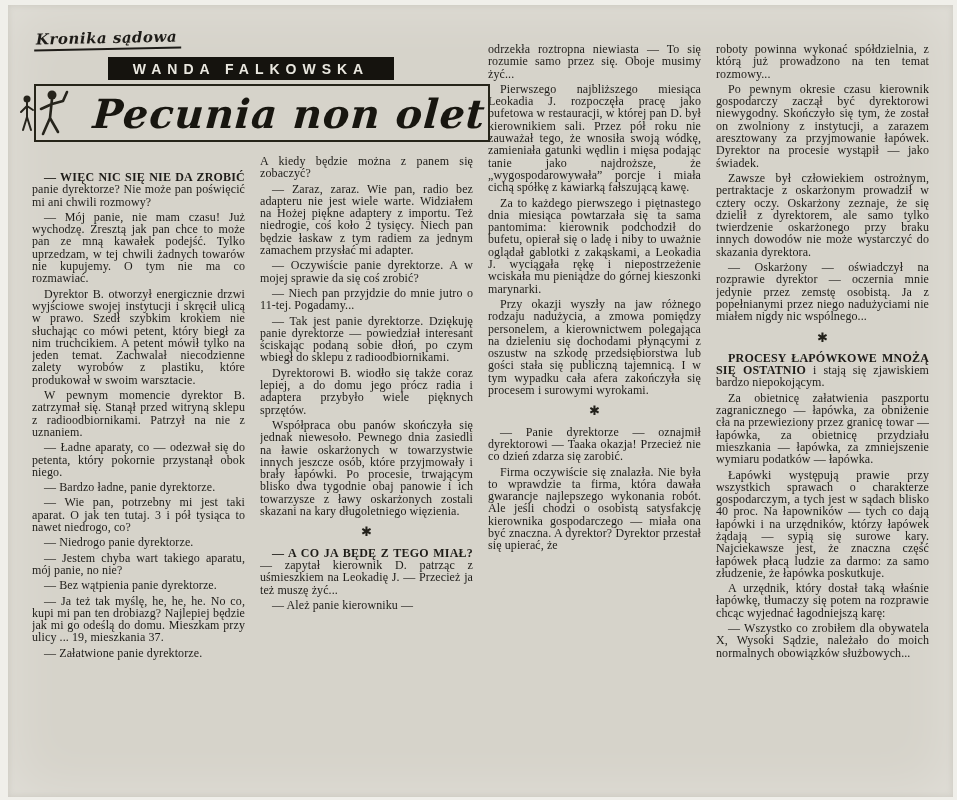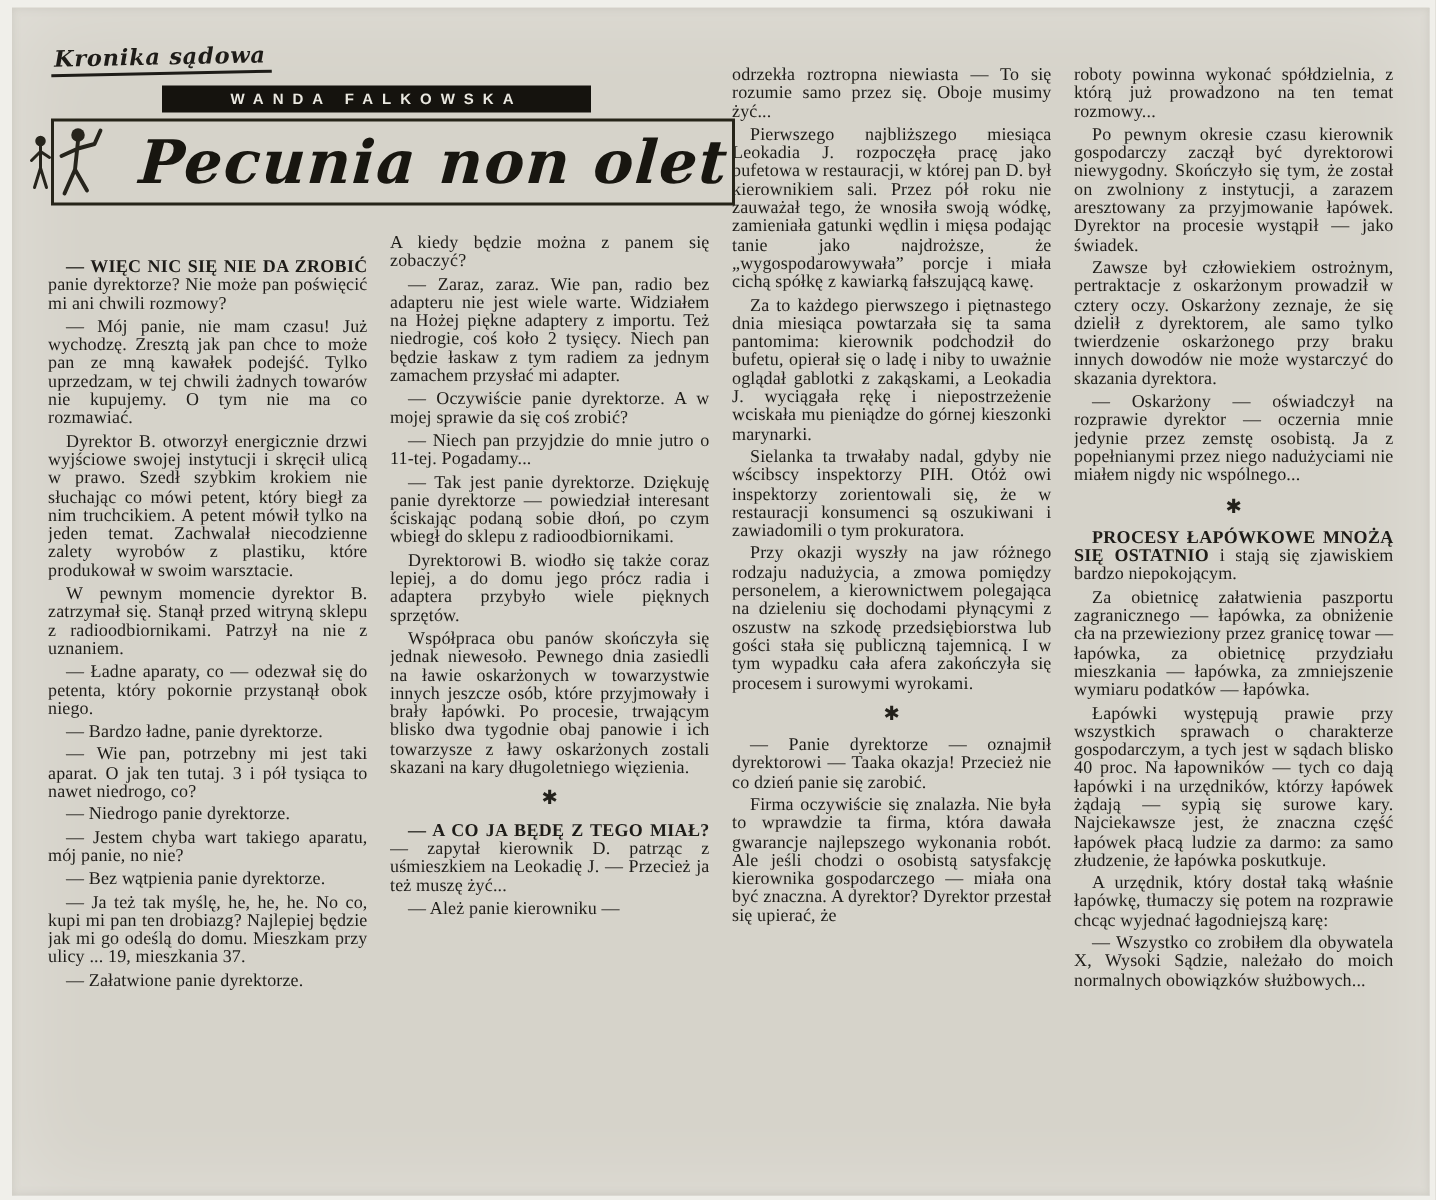--- a/index.html
+++ b/index.html
@@ -25,21 +25,21 @@
     font-size:15px; letter-spacing:.5px;
     border-bottom:2px solid var(--ink, #2a2822);
     padding:0 4px 1px 2px;
     transform:rotate(-1.2deg);
   }
   .author-bar {
     margin:7px 0 0 74px;
     width:286px; padding:4px 0 3px;
     background:var(--bar, #15130e); color:#e9e7df;
     font-family:"Liberation Sans", sans-serif;
-    font-weight:bold; font-size:10px;
+    font-weight:bold; font-size:14px;
     letter-spacing:6px; text-align:center;
   }
   .title-box {
     margin-top:4px; height:58px;
     border:2px solid #262419;
     position:relative;
     display:flex; align-items:center; justify-content:center;
     padding-left:54px;
   }
   .figure-icon { position:absolute; left:-18px; bottom:2px; width:56px; height:52px; }
@@ -125,24 +125,23 @@
         <p class="para">Dyrektorowi B. wiodło się także coraz lepiej, a do domu jego prócz radia i adaptera przybyło wiele pięknych sprzętów.</p>
         <p class="para">Współpraca obu panów skończyła się jednak niewesoło. Pewnego dnia zasiedli na ławie oskarżonych w towarzystwie innych jeszcze osób, które przyjmowały i brały łapówki. Po procesie, trwającym blisko dwa tygodnie obaj panowie i ich towarzysze z ławy oskarżonych zostali skazani na kary długoletniego więzienia.</p>
         <div class="star">✱</div>
         <p class="para"><b>— A CO JA BĘDĘ Z TEGO MIAŁ? </b>— zapytał kierownik D. patrząc z uśmieszkiem na Leokadię J. — Przecież ja też muszę żyć...</p>
         <p class="para">— Ależ panie kierowniku —</p>
       </div>
     <div class="col col3">
         <p class="para cont">odrzekła roztropna niewiasta — To się rozumie samo przez się. Oboje musimy żyć...</p>
         <p class="para">Pierwszego najbliższego miesiąca Leokadia J. rozpoczęła pracę jako bufetowa w restauracji, w której pan D. był kierownikiem sali. Przez pół roku nie zauważał tego, że wnosiła swoją wódkę, zamieniała gatunki wędlin i mięsa podając tanie jako najdroższe, że „wygospodarowywała” porcje i miała cichą spółkę z kawiarką fałszującą kawę.</p>
         <p class="para">Za to każdego pierwszego i piętnastego dnia miesiąca powtarzała się ta sama pantomima: kierownik podchodził do bufetu, opierał się o ladę i niby to uważnie oglądał gablotki z zakąskami, a Leokadia J. wyciągała rękę i niepostrzeżenie wciskała mu pieniądze do górnej kieszonki marynarki.</p>
-        <p class="para">Sielanka ta trwałaby nadal, gdyby nie wścibscy inspektorzy PIH. Otóż owi inspektorzy zorientowali się, że w restauracji konsumenci są oszukiwani i zawiadomili o tym prokuratora.</p>
         <p class="para">Przy okazji wyszły na jaw różnego rodzaju nadużycia, a zmowa pomiędzy personelem, a kierownictwem polegająca na dzieleniu się dochodami płynącymi z oszustw na szkodę przedsiębiorstwa lub gości stała się publiczną tajemnicą. I w tym wypadku cała afera zakończyła się procesem i surowymi wyrokami.</p>
         <div class="star">✱</div>
-        <p class="para">— Panie dyrektorze — oznajmił dyrektorowi — Taaka okazja! Przecież nie co dzień panie się zarobić.</p>
+        <p class="para">— Panie dyrektorze — oznajmił dyrektorowi — Taaka okazja! Przecież nie co dzień zdarza się zarobić.</p>
         <p class="para">Firma oczywiście się znalazła. Nie była to wprawdzie ta firma, która dawała gwarancje najlepszego wykonania robót. Ale jeśli chodzi o osobistą satysfakcję kierownika gospodarczego — miała ona być znaczna. A dyrektor? Dyrektor przestał się upierać, że</p>
       </div>
     <div class="col col4">
         <p class="para cont">roboty powinna wykonać spółdzielnia, z którą już prowadzono na ten temat rozmowy...</p>
         <p class="para">Po pewnym okresie czasu kierownik gospodarczy zaczął być dyrektorowi niewygodny. Skończyło się tym, że został on zwolniony z instytucji, a zarazem aresztowany za przyjmowanie łapówek. Dyrektor na procesie wystąpił — jako świadek.</p>
         <p class="para">Zawsze był człowiekiem ostrożnym, pertraktacje z oskarżonym prowadził w cztery oczy. Oskarżony zeznaje, że się dzielił z dyrektorem, ale samo tylko twierdzenie oskarżonego przy braku innych dowodów nie może wystarczyć do skazania dyrektora.</p>
         <p class="para">— Oskarżony — oświadczył na rozprawie dyrektor — oczernia mnie jedynie przez zemstę osobistą. Ja z popełnianymi przez niego nadużyciami nie miałem nigdy nic wspólnego...</p>
         <div class="star">✱</div>
         <p class="para"><b>PROCESY ŁAPÓWKOWE MNOŻĄ SIĘ OSTATNIO </b>i stają się zjawiskiem bardzo niepokojącym.</p>
         <p class="para">Za obietnicę załatwienia paszportu zagranicznego — łapówka, za obniżenie cła na przewieziony przez granicę towar — łapówka, za obietnicę przydziału mieszkania — łapówka, za zmniejszenie wymiaru podatków — łapówka.</p>

